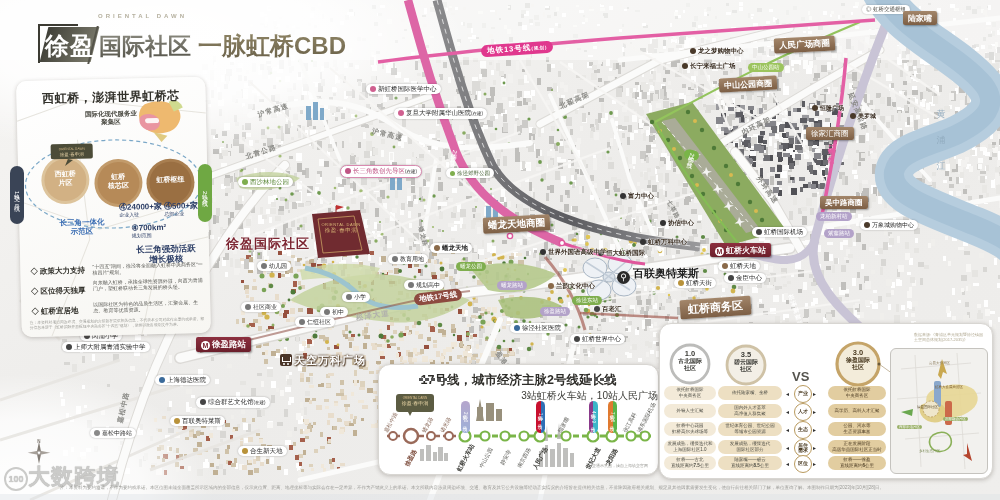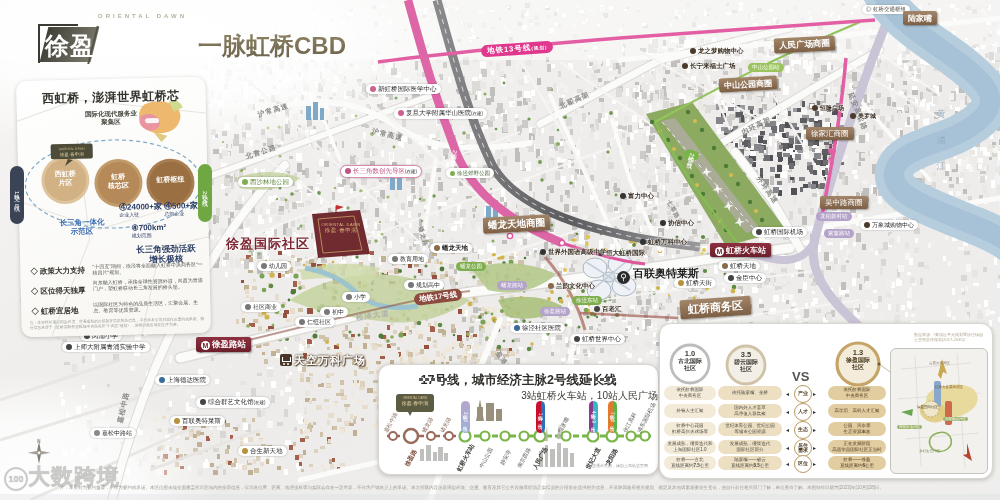--- a/index.html
+++ b/index.html
@@ -532,21 +532,21 @@
 <div style="position:absolute;left:860px;top:220px;font-size:6px;line-height:8px;color:#2a2a2a;background:#ffffff;border-radius:8px;padding:1px 4px;box-shadow:0 0 2px rgba(0,0,0,.3);white-space:nowrap;z-index:5;"><span style="display:inline-block;width:6px;height:6px;border-radius:50%;background:#4a3a2a;vertical-align:-1px;margin-right:2px"></span>万象城购物中心</div>
 <div style="position:absolute;left:816px;top:212px;font-size:5.5px;color:#fff;background:#b3a2c9;border-radius:7px;padding:1px 4px;white-space:nowrap;z-index:5">龙柏新村站</div>
 <div style="position:absolute;left:824px;top:229px;font-size:5.5px;color:#fff;background:#b3a2c9;border-radius:7px;padding:1px 4px;white-space:nowrap;z-index:5">紫藤路站</div>
 <div style="position:absolute;left:497px;top:281px;font-size:5.5px;color:#fff;background:#b3a2c9;border-radius:7px;padding:1px 4px;white-space:nowrap;z-index:5">蟠龙路站</div>
 <div style="position:absolute;left:540px;top:307px;font-size:5.5px;color:#fff;background:#b3a2c9;border-radius:7px;padding:1px 4px;white-space:nowrap;z-index:5">徐盈路站</div>
 <div style="position:absolute;left:748px;top:63px;font-size:5.5px;color:#fff;background:#9cc45e;border-radius:7px;padding:1px 4px;white-space:nowrap;z-index:5">中山公园站</div>
 <div style="position:absolute;left:446px;top:168px;font-size:5.5px;line-height:8px;color:#2a2a2a;background:#ffffff;border-radius:8px;padding:1px 4px;box-shadow:0 0 2px rgba(0,0,0,.3);white-space:nowrap;z-index:5;"><span style="display:inline-block;width:5px;height:5px;border-radius:50%;background:#7fae4e;vertical-align:-1px;margin-right:2px"></span><span style="color:#3f5d2e">徐泾郊野公园</span></div>
 <div style="position:absolute;left:774px;top:37px;font-size:8.5px;font-weight:bold;color:#fff;background:linear-gradient(180deg,#a3866a,#7d5f45);border-radius:2px;padding:1.5px 5px;box-shadow:1px 1px 2px rgba(0,0,0,.35);white-space:nowrap;z-index:6;transform:rotate(-3deg);">人民广场商圈</div>
 <div style="position:absolute;left:719px;top:77px;font-size:8px;font-weight:bold;color:#fff;background:linear-gradient(180deg,#a3866a,#7d5f45);border-radius:2px;padding:1.5px 5px;box-shadow:1px 1px 2px rgba(0,0,0,.35);white-space:nowrap;z-index:6;transform:rotate(-3deg);">中山公园商圈</div>
 <div style="position:absolute;left:806px;top:127px;font-size:7.5px;font-weight:normal;color:#fff;background:linear-gradient(180deg,#a3866a,#7d5f45);border-radius:2px;padding:1.5px 5px;box-shadow:1px 1px 2px rgba(0,0,0,.35);white-space:nowrap;z-index:6;">徐家汇商圈</div>
-<div style="position:absolute;left:820px;top:196px;font-size:7.5px;font-weight:normal;color:#fff;background:linear-gradient(180deg,#a3866a,#7d5f45);border-radius:2px;padding:1.5px 5px;box-shadow:1px 1px 2px rgba(0,0,0,.35);white-space:nowrap;z-index:6;">吴中路商圈</div>
+<div style="position:absolute;left:820px;top:196px;font-size:7.5px;font-weight:bold;color:#fff;background:linear-gradient(180deg,#a3866a,#7d5f45);border-radius:2px;padding:1.5px 5px;box-shadow:1px 1px 2px rgba(0,0,0,.35);white-space:nowrap;z-index:6;">吴中路商圈</div>
 <div style="position:absolute;left:903px;top:11px;font-size:8px;font-weight:bold;color:#fff;background:linear-gradient(180deg,#a3866a,#7d5f45);border-radius:2px;padding:1.5px 5px;box-shadow:1px 1px 2px rgba(0,0,0,.35);white-space:nowrap;z-index:6;">陆家嘴</div>
 <div style="position:absolute;left:483px;top:216px;font-size:9.5px;font-weight:bold;color:#fff;background:linear-gradient(180deg,#a3866a,#7d5f45);border-radius:2px;padding:1.5px 5px;box-shadow:1px 1px 2px rgba(0,0,0,.35);white-space:nowrap;z-index:6;transform:rotate(-3deg);">蟠龙天地商圈</div>
 <div style="position:absolute;left:680px;top:298px;font-size:11px;font-weight:bold;color:#fff;background:linear-gradient(180deg,#a3866a,#7d5f45);border-radius:2px;padding:2px 8px;box-shadow:1px 1px 2px rgba(0,0,0,.35);white-space:nowrap;z-index:6;transform:rotate(-4deg);">虹桥商务区</div>
 <div style="position:absolute;left:710px;top:243px;font-size:8px;font-weight:bold;color:#fff;background:linear-gradient(180deg,#8d3040,#6b1f2b);border-radius:2px;padding:1.5px 5px;box-shadow:1px 1px 2px rgba(0,0,0,.4);white-space:nowrap;z-index:6;"><span style="display:inline-block;width:9px;height:9px;border-radius:50%;background:#fff;color:#7b2430;font-size:7px;line-height:9px;text-align:center;font-weight:bold;margin-right:2px;vertical-align:-1px">M</span>虹桥火车站</div>
 <div style="position:absolute;left:196px;top:337px;font-size:8.5px;font-weight:bold;color:#fff;background:linear-gradient(180deg,#8d3040,#6b1f2b);border-radius:2px;padding:1.5px 5px;box-shadow:1px 1px 2px rgba(0,0,0,.4);white-space:nowrap;z-index:6;"><span style="display:inline-block;width:9px;height:9px;border-radius:50%;background:#fff;color:#7b2430;font-size:7px;line-height:9px;text-align:center;font-weight:bold;margin-right:2px;vertical-align:-1px">M</span>徐盈路站</div>
 <div style="position:absolute;left:414px;top:291px;font-size:7.5px;font-weight:bold;color:#fff;background:#8d4a3f;border-radius:8px;padding:1px 5px;transform:rotate(-7deg);z-index:6">地铁17号线</div>
 <div style="position:absolute;left:481px;top:43px;font-size:7.5px;font-weight:bold;color:#fff;background:#e0388e;border-radius:8px;padding:1px 6px;transform:rotate(-4deg);z-index:6;letter-spacing:1px">地铁13号线<span style="font-size:4.5px">(规划)</span></div>
 <div style="position:absolute;left:449px;top:148px;font-size:6px;color:#fff;writing-mode:vertical-rl;letter-spacing:1px;transform:rotate(12deg);z-index:6">地铁2号线<span style="font-size:4px">(规划)</span></div>
 <div style="position:absolute;left:826px;top:143px;font-size:6px;color:#e35fa4;writing-mode:vertical-rl;letter-spacing:0.5px;z-index:6;font-weight:bold">地铁10号线</div>
 <div style="position:absolute;left:684px;top:150px;font-size:6px;color:#fff;background:#79b548;border-radius:6px;padding:1px 3px;writing-mode:vertical-rl;letter-spacing:1px;transform:rotate(14deg);z-index:6">地铁2号线</div>
@@ -569,20 +569,21 @@
 <div style="position:absolute;left:617px;top:263px;z-index:6"><span style="display:inline-block;width:13px;height:13px;background:#2a2a2a;border-radius:50%;color:#fff;font-size:9px;text-align:center;line-height:13px;vertical-align:-3px;margin-right:3px">⚲</span><span style="font-size:11px;font-weight:bold;color:#222;text-shadow:0 0 2px #fff,0 0 2px #fff">百联奥特莱斯</span></div>
 <div style="position:absolute;left:318px;top:222px;width:46px;text-align:center;font-size:4px;color:#d9b877;z-index:6;letter-spacing:0.5px">ORIENTAL DAWN<br><span style="font-size:5.5px">徐盈·春申润</span></div>
 
 <div style="position:absolute;left:0px;top:0px;width:440px;height:80px;z-index:20">
  <div style="position:absolute;left:38px;top:24px;width:40px;height:2px;background:#3c3b33"></div>
  <div style="position:absolute;left:38px;top:24px;width:2px;height:39px;background:#3c3b33"></div>
  <div style="position:absolute;left:98px;top:13px;font-size:6px;letter-spacing:3px;color:#b5b09e;font-weight:bold">ORIENTAL DAWN</div>
  <div style="position:absolute;left:44px;top:27px;width:51px;height:35px;background:linear-gradient(100deg,#3f3f37,#7c7b6c);transform:skewX(-14deg);z-index:1"></div>
  <div style="position:absolute;left:92px;top:26px;width:1.5px;height:38px;background:#55544a;transform:skewX(-14deg);z-index:1"></div>
  <div style="position:absolute;left:45px;top:30px;font-size:24px;font-weight:bold;color:#fff;z-index:2;letter-spacing:1px">徐盈</div>
+ <div style="position:absolute;left:99px;top:31px;font-size:23px;font-weight:bold;background:linear-gradient(180deg,#8e8d82,#504f45);-webkit-background-clip:text;color:transparent;z-index:2">国际社区</div>
  <div style="position:absolute;left:198px;top:30px;font-size:24px;font-weight:bold;background:linear-gradient(180deg,#918767,#675e47);-webkit-background-clip:text;color:transparent;z-index:2">一脉虹桥CBD</div>
 </div>
 <div class="pl" style="left:19px;top:79px;width:189px;height:256px;transform:rotate(-1.3deg);z-index:15;border-radius:10px;overflow:hidden;background:linear-gradient(160deg,#ffffff, #f7f6f2)">
  <svg width="189" height="256" viewBox="0 0 189 256" style="position:absolute;left:0;top:0">
   <g stroke="#e3e1da" stroke-width="1" fill="none" opacity="0.9">
    <path d="M 0,40 L 60,20 L 189,36"></path>
           <path d="M 0,120 L 80,150 L 189,120"></path>
           <path d="M 30,256 L 70,160 L 60,60"></path>
           <path d="M 120,256 L 140,170 L 189,160"></path>
   </g>
@@ -704,21 +705,21 @@
  <svg width="332" height="154" viewBox="0 0 332 154" style="position:absolute;left:0;top:0">
   <circle cx="30" cy="40" r="19" fill="#fff" stroke="#bcbcba" stroke-width="2.8"></circle>
   <circle cx="86" cy="41" r="19" fill="#f3efe6" stroke="#cfc2a6" stroke-width="2.8"></circle>
   <circle cx="198" cy="40" r="21" fill="#f3ecda" stroke="#c5a468" stroke-width="3.2"></circle>
   <line x1="219" y1="40" x2="240" y2="55" stroke="#b9a88a" stroke-width="0.8"></line>
   <circle cx="219" cy="40" r="1.5" fill="#6b5a3a"></circle>
  </svg>
  <div style="position:absolute;left:11px;top:26px;width:38px;text-align:center;font-size:6px;font-weight:bold;color:#3a3a35;line-height:7px"><span style="font-size:7.5px">1.0</span><br>古北国际<br>社区</div>
  <div style="position:absolute;left:67px;top:27px;width:38px;text-align:center;font-size:6px;font-weight:bold;color:#3a3a35;line-height:7px"><span style="font-size:7.5px">3.5</span><br>碧云国际<br>社区</div>
  <div style="position:absolute;left:132px;top:45px;font-size:13px;font-weight:bold;color:#55544e">VS</div>
- <div style="position:absolute;left:178px;top:25px;width:40px;text-align:center;font-size:6px;font-weight:bold;color:#4a3a20;line-height:7px"><span style="font-size:7.5px">1.3</span><br>徐盈国际<br>社区</div>
+ <div style="position:absolute;left:178px;top:25px;width:40px;text-align:center;font-size:6px;font-weight:bold;color:#4a3a20;line-height:7px"><span style="font-size:7.5px">3.0</span><br>徐盈国际<br>社区</div>
 <div style="position:absolute;left:4px;top:62px;width:52px;height:14px;background:#f3ead8;border-radius:7px;font-size:4.5px;color:#4a4a42;text-align:center;line-height:5.6px;display:flex;align-items:center;justify-content:center">
         <span>依托虹桥国际<br>中央商务区</span>
       </div>
       <div style="position:absolute;left:58px;top:62px;width:64px;height:14px;background:#eddfc2;border-radius:7px;font-size:4.5px;color:#4a4a42;text-align:center;line-height:5.6px;display:flex;align-items:center;justify-content:center">
         <span>依托陆家嘴、金桥</span>
       </div>
       <div style="position:absolute;left:134px;top:61px;width:16px;height:16px;background:#fff;border:1.2px solid #b99a5e;border-radius:50%;font-size:5px;font-weight:bold;color:#4a3a20;text-align:center;display:flex;align-items:center;justify-content:center;line-height:5.5px;z-index:3">
         <span>产业</span>
       </div>
       <div style="position:absolute;left:125px;top:67px;font-size:5px;color:#333">◄</div>

